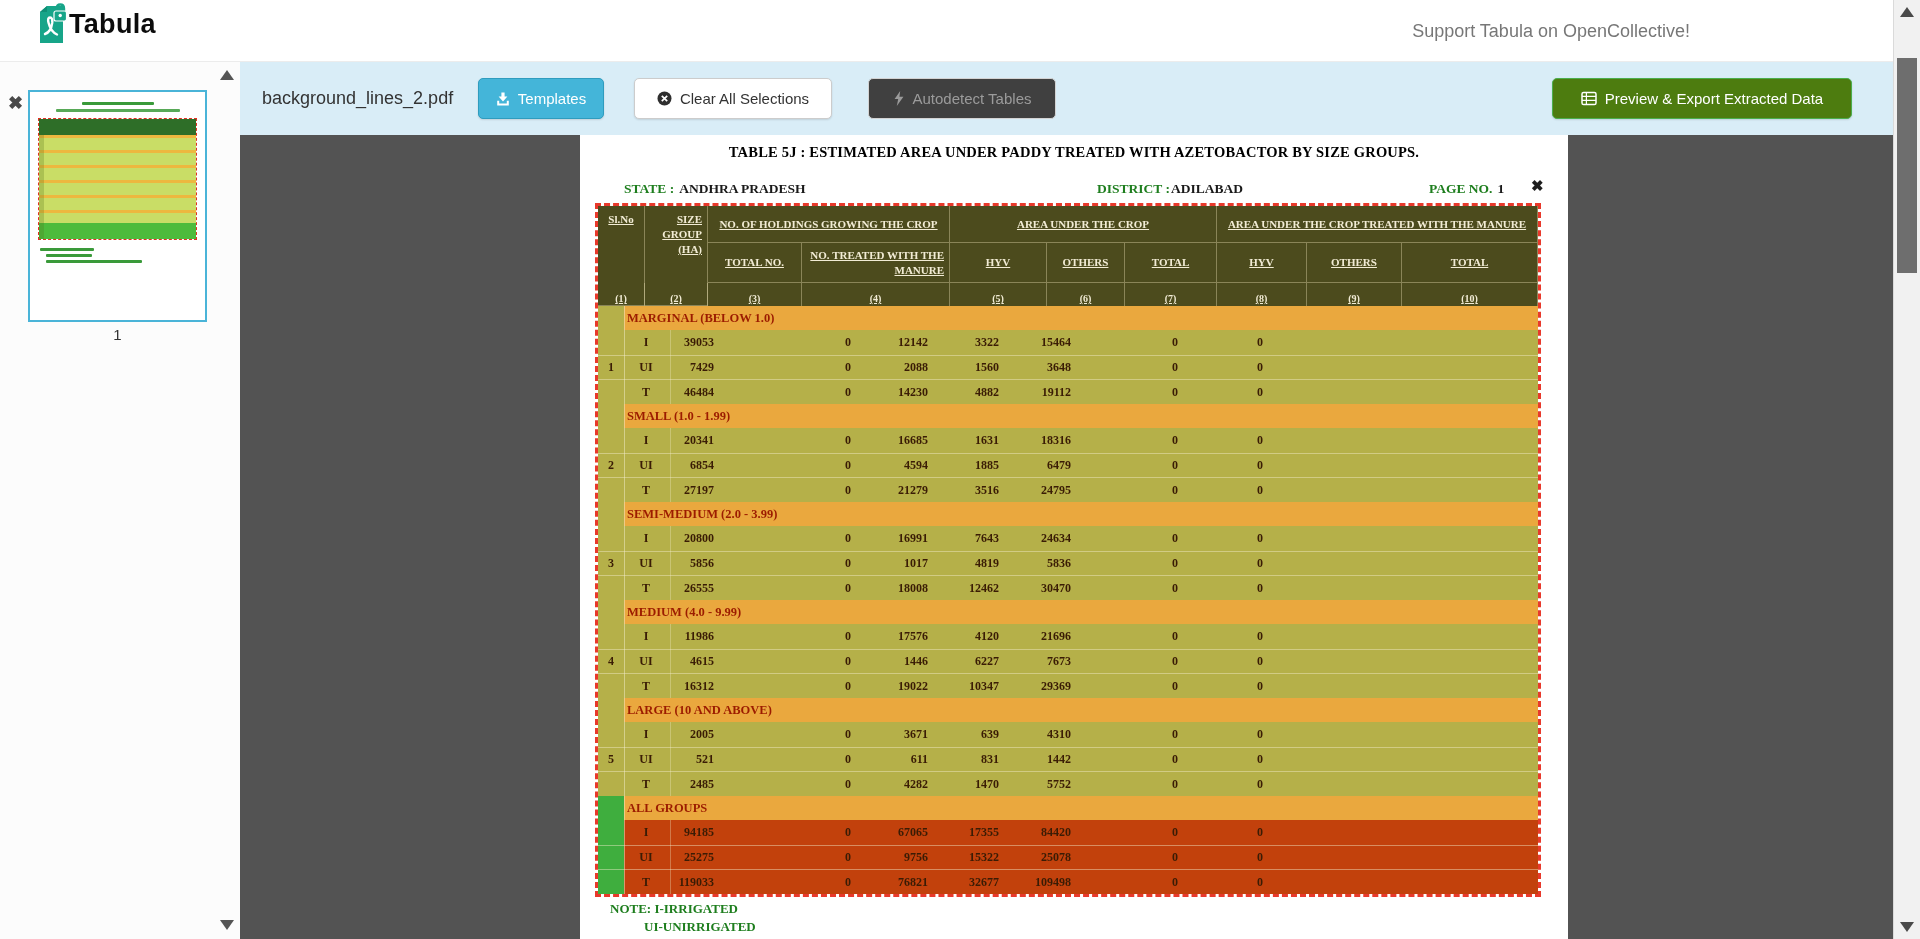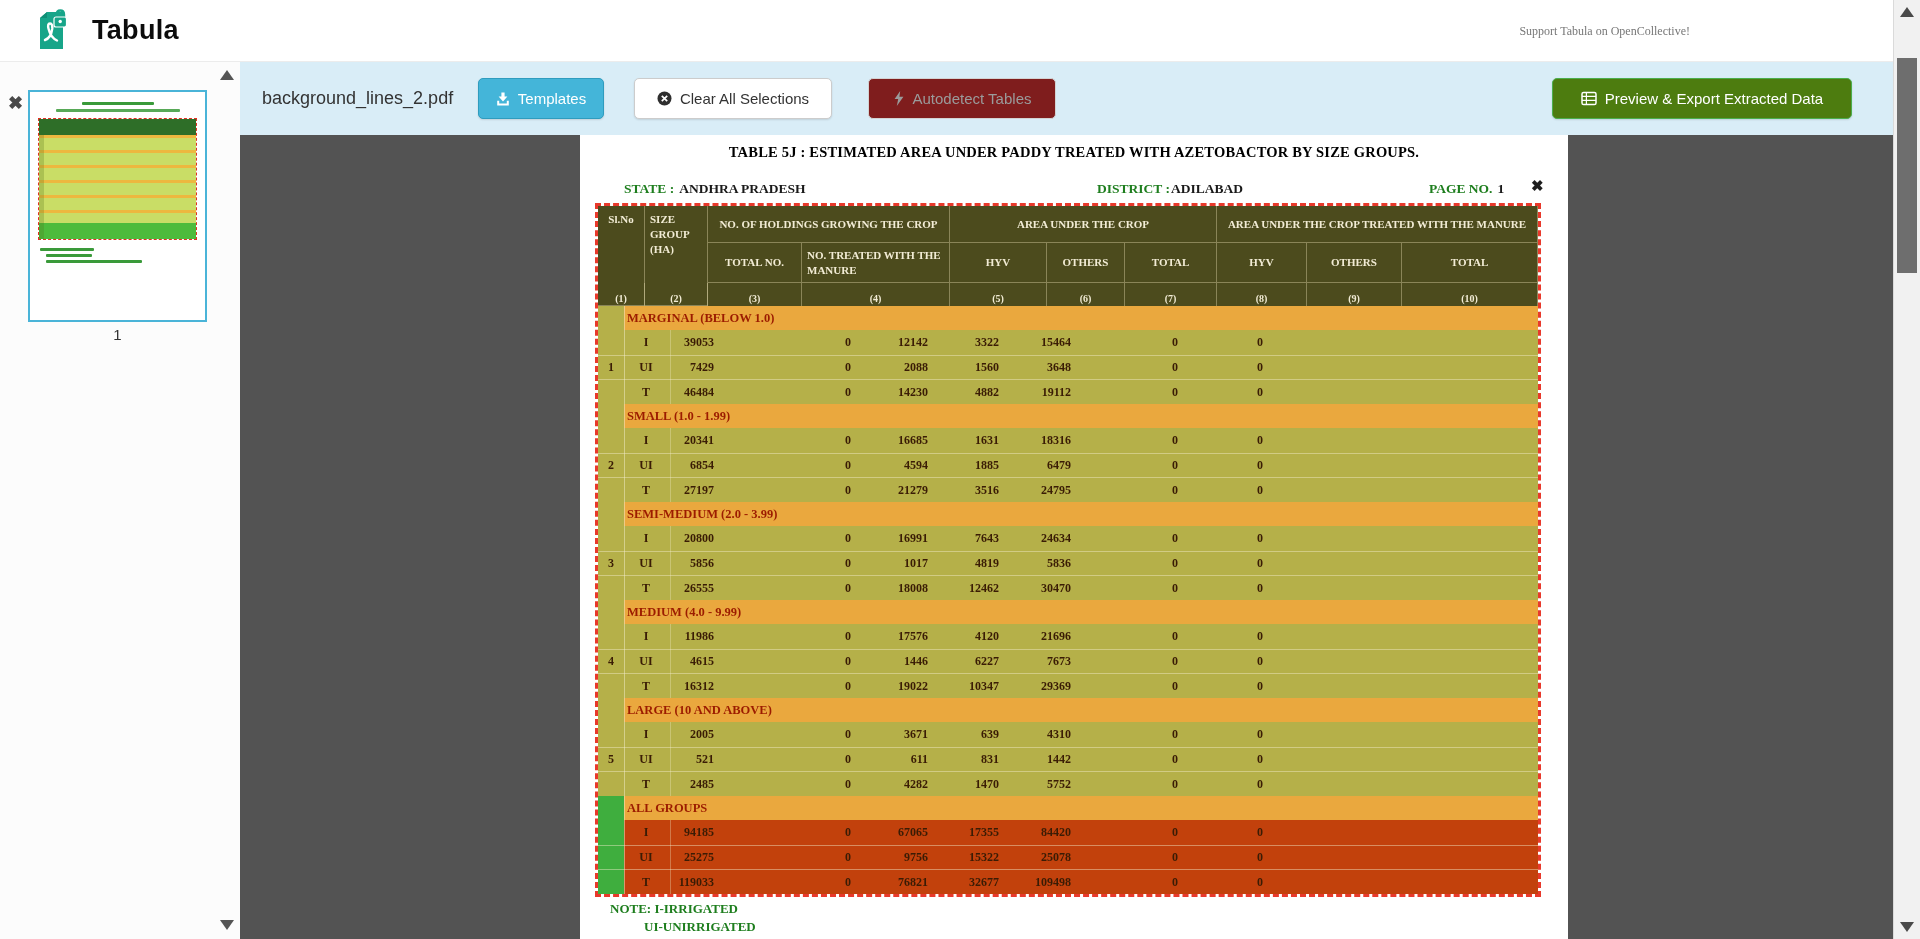--- a/index.html
+++ b/index.html
@@ -1,33 +1,33 @@
 <!DOCTYPE html>
 <html><head>
 <meta charset="utf-8">
 <style>
   * { margin:0; padding:0; box-sizing:border-box; }
   html,body { width:1920px; height:939px; overflow:hidden; }
   body { font-family:"Liberation Sans", sans-serif; background:#fff; position:relative; }
 
   
   .navbar { position:absolute; left:0; top:0; width:1920px; height:62px; background:#ffffff; border-bottom:1px solid #ececec; z-index:5; }
-  .brand { position:absolute; left:36px; top:9px; display:flex; align-items:center; gap:24px; cursor:pointer; }
+  .brand { position:absolute; left:36px; top:3px; display:flex; align-items:center; gap:1px; cursor:pointer; }
   .brand-name { font-size:27px; font-weight:bold; color:#0c0c0c; letter-spacing:.3px; }
   .nav-links { position:absolute; left:158px; top:0; height:62px; display:flex; align-items:center; gap:31px; }
   .nav-link { font-size:18px; color:#777; cursor:pointer; white-space:nowrap; }
-  .support-link { position:absolute; right:230px; top:0; height:62px; display:flex; align-items:center; font-size:12px; color:#777; cursor:pointer;font-family:Liberation Serif, serif; }
+  .support-link { position:absolute; right:230px; top:0; height:62px; display:flex; align-items:center; font-size:18px; color:#777; cursor:pointer; }
 
   
   .toolbar { position:absolute; left:240px; top:62px; width:1653px; height:73px; background:#d9edf7; z-index:4; }
   .filename { position:absolute; left:22px; top:0; height:73px; display:flex; align-items:center; font-size:18px; color:#333; }
   .btn { position:absolute; top:16px; height:41px; border-radius:5px; display:flex; align-items:center; justify-content:center; gap:8px; font-size:15px; cursor:pointer; box-shadow:0 1px 2px rgba(0,0,0,.12); }
   .btn-templates { left:238px; width:126px; background:#44b5d9; border:1px solid #2f9cbe; color:#fff; }
   .btn-clear { left:394px; width:198px; background:#ffffff; border:1px solid #cccccc; color:#333; }
-  .btn-autodetect { left:628px; width:188px; background:#7f1d1d; border:1px solid #d3d3d3; color:#9b9b9b; box-shadow:none; cursor:default; }
+  .btn-autodetect { left:628px; width:188px; background:#404040; border:1px solid #d3d3d3; color:#9b9b9b; box-shadow:none; cursor:default; }
   .btn-export { left:1312px; width:300px; background:#4d7c0f; border:1px solid #4cae4c; color:#fff; }
 
   
   .sidebar { position:absolute; left:0; top:62px; width:240px; height:877px; background:#fcfcfc; z-index:3; }
   .file-x { position:absolute; left:8px; top:32px; font-size:18px; font-weight:bold; color:#4a4a4a; cursor:pointer; line-height:1; }
   .thumb { position:absolute; left:28px; top:28px; width:179px; height:232px; background:#fff; border:2px solid #4ab4d8; cursor:pointer; }
   .mini-line { position:absolute; background:#3a9a3a; height:3px; border-radius:1px; }
   .mini-table { position:absolute; left:8px; top:26px; width:159px; height:122px; border:1px dashed #e03020; }
   .mini-head { position:absolute; left:0; top:0; right:0; height:16px; background:#2e6e28; }
   .mini-body { position:absolute; left:0; top:16px; right:0; height:90px;
@@ -50,21 +50,21 @@
   .meta .val.tight { margin-left:1px; }
   .meta-state { left:44px; }
   .meta-district { left:517px; }
   .meta-page { left:849px; }
   .sel-close { position:absolute; left:951px; top:42px; font-size:15px; color:#1d1d1d; cursor:pointer; font-weight:bold; }
 
   .pdf-table { position:absolute; left:18px; top:71px; width:940px; height:688px; }
   .sel-border { position:absolute; inset:-3px; border:3px dashed #e8392b; z-index:6; pointer-events:auto; }
 
   .thead { position:absolute; left:0; top:0; width:940px; height:100px; background:#4c4b1d; }
-  .hcell { position:absolute; color:#f2ecd5; font-family:"Liberation Serif",serif; font-weight:bold; font-size:11px; text-align:left; line-height:1.35; display:flex; align-items:center; justify-content:center; padding:16px 5px; border-right:1px solid rgba(238,228,185,.38); border-bottom:1px solid rgba(238,228,185,.38); }
+  .hcell { position:absolute; color:#f2ecd5; font-family:"Liberation Serif",serif; font-weight:bold; font-size:11px; text-align:right; line-height:1.35; display:flex; align-items:center; justify-content:center; padding:16px 5px; border-right:1px solid rgba(238,228,185,.38); border-bottom:1px solid rgba(238,228,185,.38);text-decoration:underline; }
   .hcell.ta { align-items:flex-start; padding-top:6px; }
   .hnum { font-size:10px; }
 
   .tbody { position:absolute; left:0; top:100px; width:940px; height:588px; overflow:hidden; }
   .tgroup { position:relative; width:940px; height:98px; background:#b5b049; overflow:hidden; }
   .tgroup.green { background:#c2410c; }
   .strip { position:absolute; left:0; top:0; width:26px; height:98px; background:#3fae3e; }
   .tlabel { position:absolute; left:26px; right:0; top:0; height:24px; background:#eaa83e; color:#9c1c00; font-family:"Liberation Serif",serif; font-weight:bold; font-size:12.5px; line-height:24px; padding-left:3px; }
   .slno-num { position:absolute; left:0; top:24px; width:26px; height:74px; display:flex; align-items:center; justify-content:center; font-family:"Liberation Serif",serif; font-weight:bold; font-size:12px; color:#3a1c05; }
   .trow { position:absolute; left:0; width:940px; }

